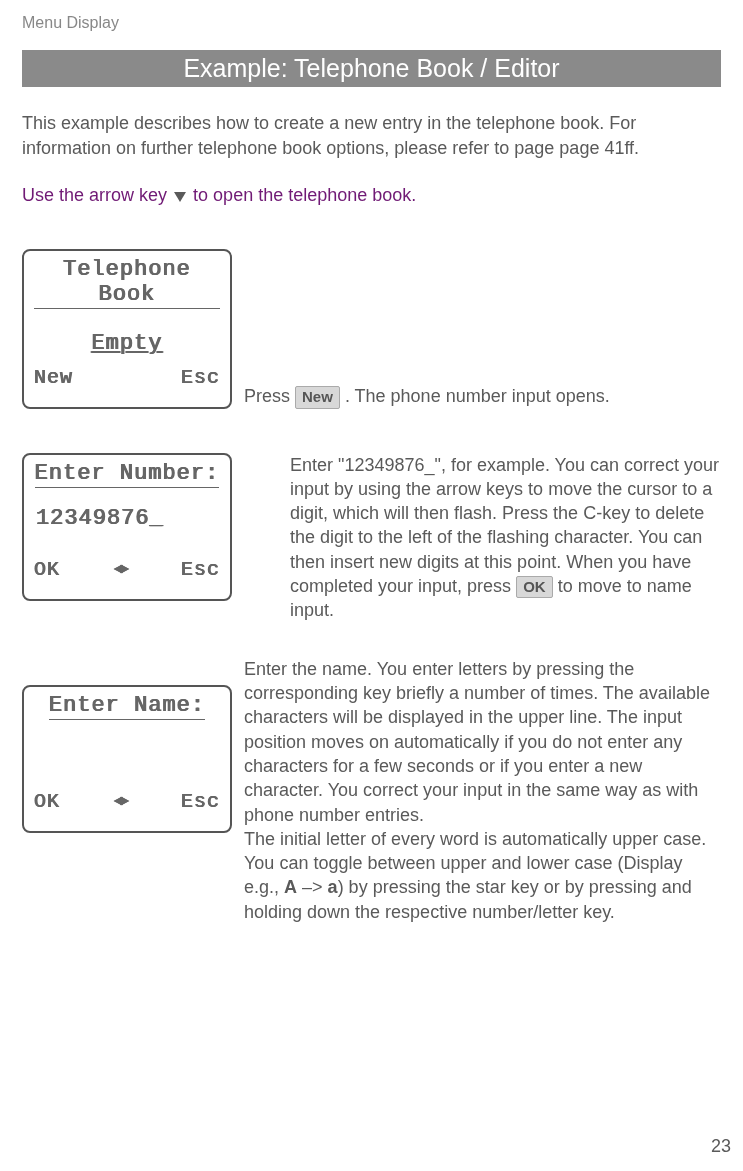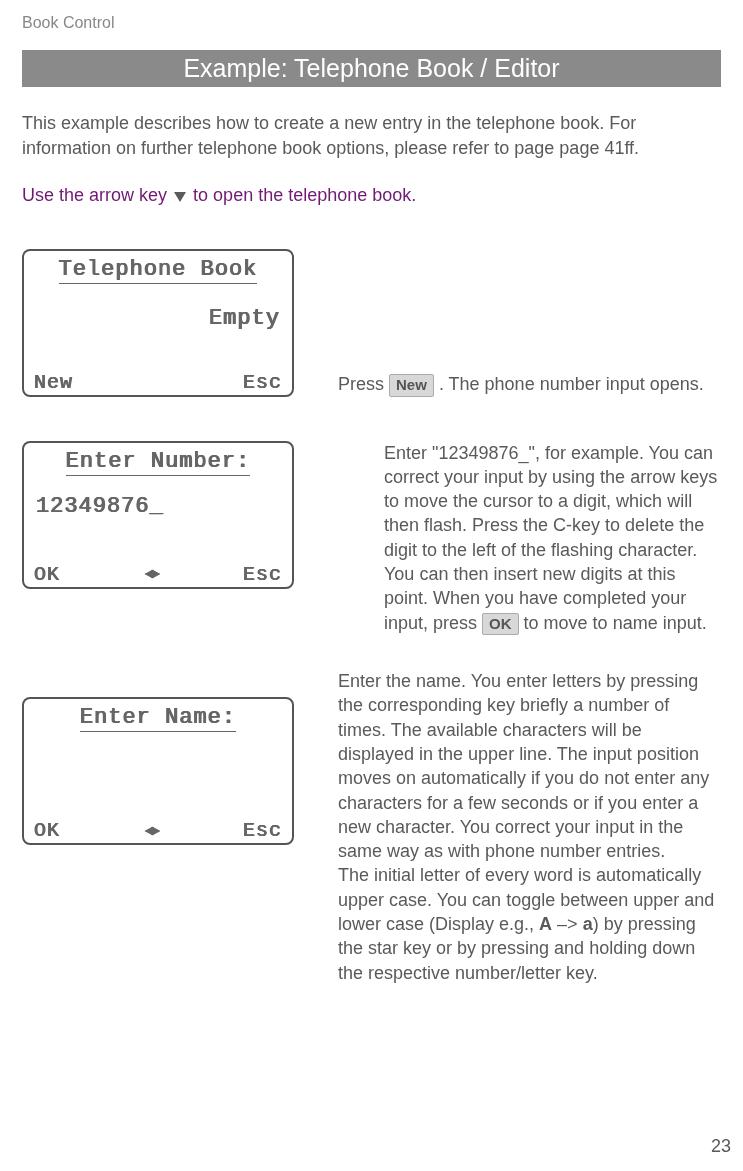--- a/index.html
+++ b/index.html
@@ -56,26 +56,26 @@
     .row {
       display: flex;
       align-items: flex-end;
       margin-bottom: 44px;
     }
     .row-top {
       align-items: flex-start;
       gap: 46px;
     }
     .lcd-screen {
-      width: 272px;
+      width: 210px;
       min-height: 148px;
       border: 2px solid #555;
       border-radius: 8px;
-      padding: 6px 10px 1px 10px;
-      margin-right: 44px;
+      padding: 6px 10px 18px 10px;
+      margin-right: 12px;
       flex-shrink: 0;
       display: flex;
       flex-direction: column;
       justify-content: space-between;
       font-family: "Courier New", monospace;
       color: #666;
       text-shadow: 0.6px 0 0 #666, -0.6px 0 0 #666;
     }
     .lcd-title {
       font-size: 22px;
@@ -85,22 +85,23 @@
       margin: 0 auto 4px auto;
       letter-spacing: 1px;
     }
     .lcd-body {
       font-size: 22px;
       letter-spacing: 1px;
       padding: 10px 2px;
       flex-grow: 1;
     }
     .lcd-body-center {
-      text-align: right;
+      text-align: center;
       padding-top: 18px;
+      text-decoration: underline;
     }
     .lcd-body-left {
       text-align: left;
       padding-top: 14px;
       padding-left: 2px;
     }
     .lcd-footer {
       display: flex;
       justify-content: space-between;
       align-items: center;
@@ -142,21 +143,21 @@
       align-items: flex-start;
       margin-top: -10px;
     }
     .row-3 .lcd-screen {
       margin-top: 28px;
     }
   </style>
 </head>
 <body>
 
-<div class="running-header">Book Control</div>
+<div class="running-header">Menu Display</div>
 
 <div class="heading-bar">Example: Telephone Book / Editor</div>
 
 <p class="intro-text">This example describes how to create a new entry in the telephone book. For information on further telephone book options, please refer to page page 41ff.</p>
 
 <p class="instruction-line">
   <span>Use the arrow key</span>
   <span class="arrow-down"></span>
   <span>to open the telephone book.</span>
 </p>

